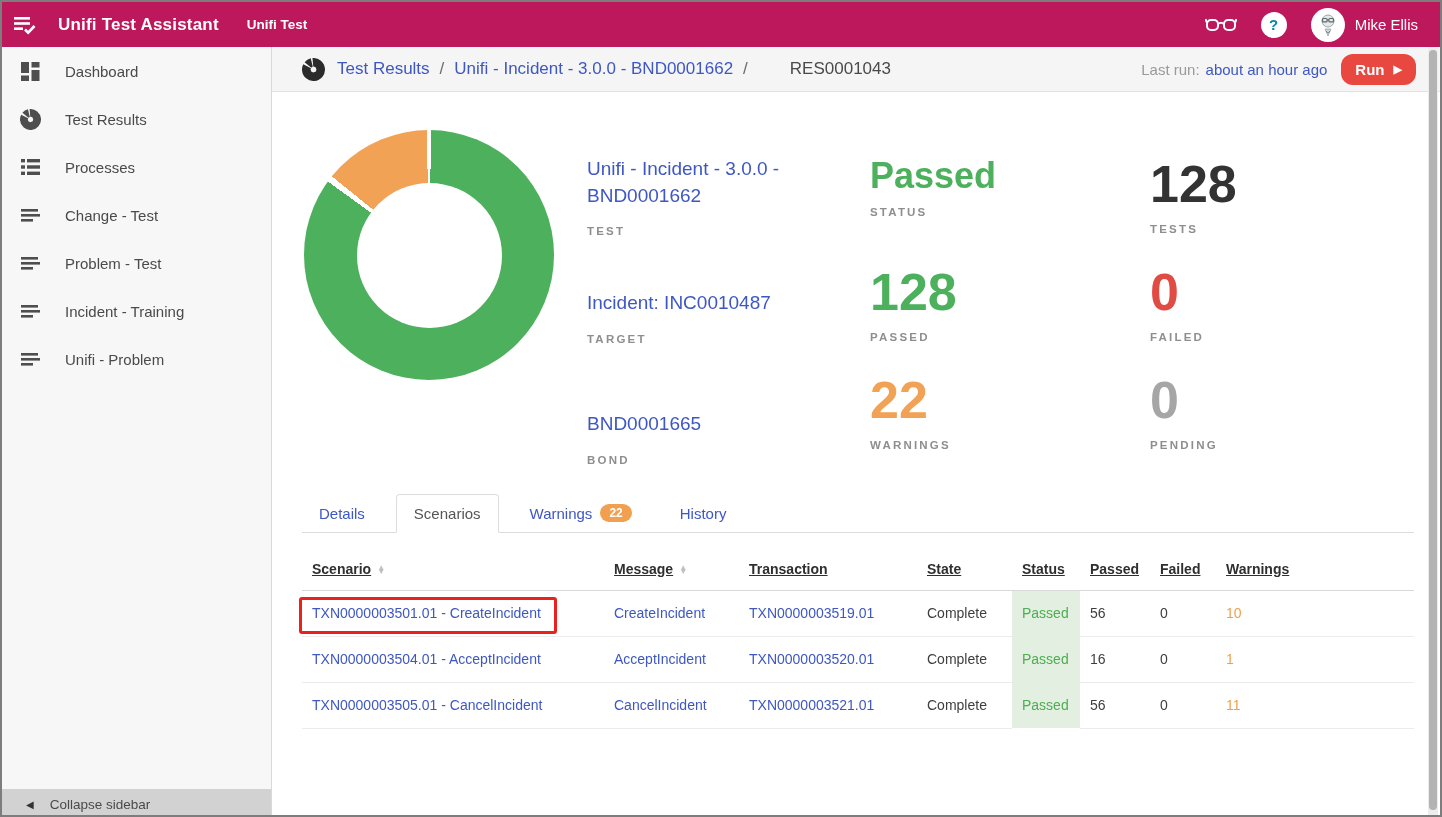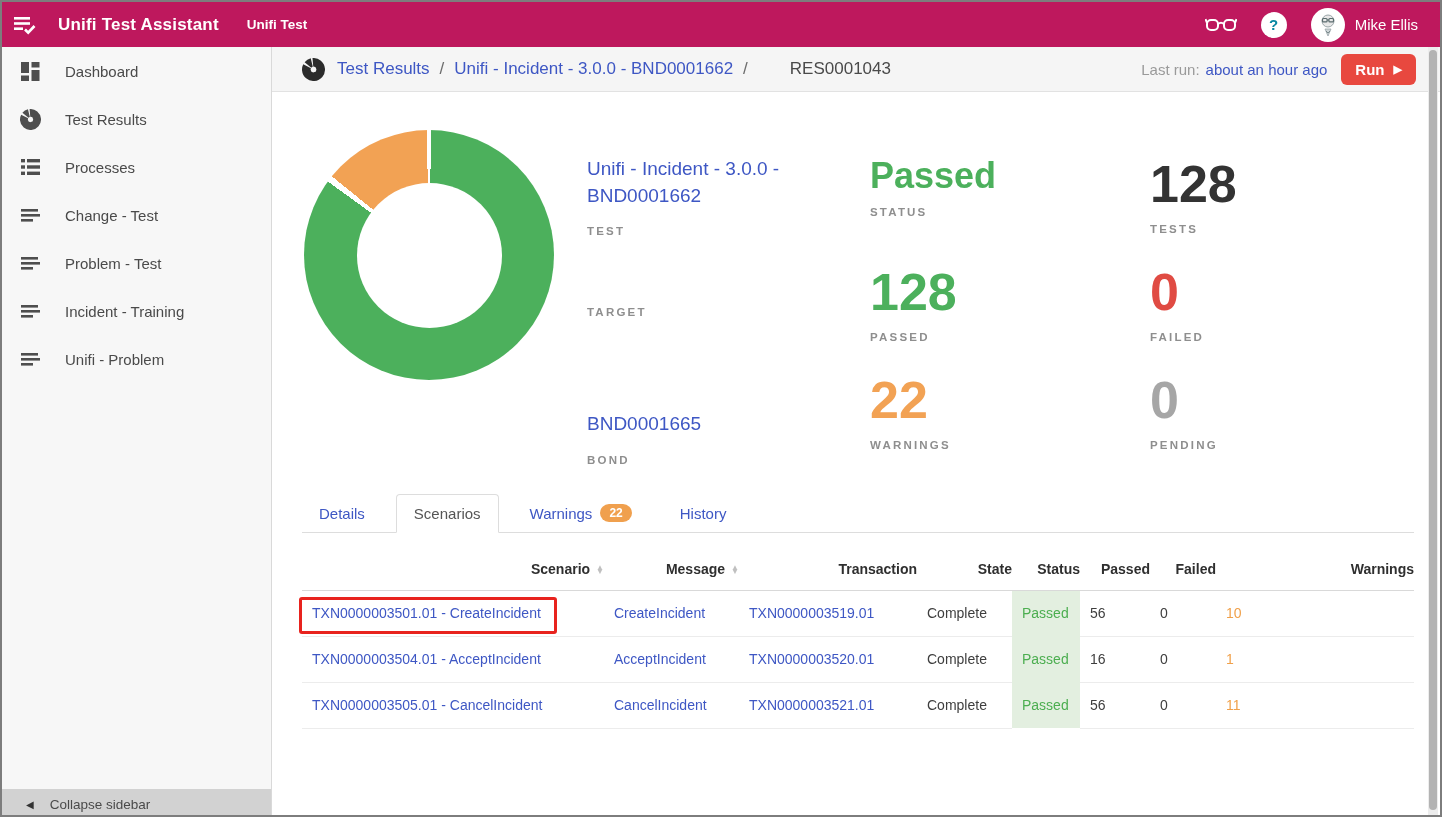--- a/index.html
+++ b/index.html
@@ -47,21 +47,21 @@
     display:flex; align-items:center; padding:0 28px 0 30px;
   }
   .crumb-bar .crumbs { display:flex; align-items:center; gap:10px; font-size:17px; }
   .crumb-link { color:#3e57c4; cursor:pointer; text-decoration:none; }
   .crumb-sep { color:#6d6d6d; }
   .crumb-current { color:#4a4a4a;margin-left:32px; }
   .crumb-right { margin-left:auto; display:flex; align-items:center; gap:14px; }
   .lastrun-label { color:#9a9a9a; font-size:15px; }
   .lastrun-value { color:#3e57c4; font-size:15px; cursor:pointer; }
   .run-btn {
-    background:#e8483f; color:#fff; border:none; border-radius:6px; height:31px;
+    background:#e8483f; color:#fff; border:none; border-radius:12px; height:31px;
     padding:0 14px; font-size:15px; font-weight:bold; display:flex; align-items:center; gap:9px; cursor:pointer;
     font-family:"Liberation Sans", sans-serif;
   }
   .run-btn .play { font-size:11px; }
 
   
   .content { position:absolute; left:270px; top:90px; width:1172px; height:727px; background:#fff; }
 
   .donut { position:absolute; left:32px; top:38px; width:250px; height:250px; border-radius:50%;
     background:conic-gradient(from 0deg, #ffffff 0deg 1deg, #4cb05c 1deg 306deg,
@@ -83,22 +83,22 @@
   .tabs { position:absolute; left:30px; top:400px; width:1112px; height:41px;
     border-bottom:1px solid #dddddd; display:flex; align-items:flex-end; gap:14px; }
   .tab { padding:10px 17px; font-size:15px; color:#3e57c4; cursor:pointer; display:flex; align-items:center; gap:8px; }
   .tab.active { background:#fff; color:#555; border:1px solid #dddddd; border-bottom:1px solid #fff;
     border-radius:4px 4px 0 0; margin-bottom:-1px; }
   .badge { background:#f0a04e; color:#fff; font-size:12px; font-weight:bold;
     border-radius:10px; padding:2px 9px; }
 
   
   .scen-table { position:absolute; left:30px; top:462px; width:1112px; border-collapse:collapse; table-layout:fixed; }
-  .scen-table th { text-align:right; font-size:14px; color:#2f2f2f; font-weight:bold;
-    height:36px; border-bottom:1px solid #d9d9d9; padding:0 0 6px 10px; vertical-align:middle; }
+  .scen-table th { text-align:left; font-size:14px; color:#2f2f2f; font-weight:bold;
+    height:36px; border-bottom:1px solid #d9d9d9; padding:0 0 6px 10px; vertical-align:middle;text-decoration:underline; }
   .scen-table td { height:46px; font-size:14px; color:#3e3e3e; padding-left:10px;
     border-bottom:1px solid #ececec; vertical-align:middle; }
   .scen-table td.link { color:#3e57c4; cursor:pointer; }
   .scen-table td.status-cell { background:#e3efe0; color:#4cae50; border-bottom:none; }
   .scen-table td.warn { color:#f0a04a; }
   .sort-ic { display:inline-block; margin-left:6px; color:#c0c0c0; font-size:8px; line-height:.55; vertical-align:middle; }
   .sort-ic span { display:block; }
 
   .highlight-box { position:absolute; left:27px; top:505px; width:258px; height:37px;
     border:3px solid #e8231e; border-radius:3px; pointer-events:none; }
@@ -255,20 +255,21 @@
 
   <div class="content">
 
     <div class="donut"></div>
 
     <div class="info-block" style="top:64px;">
       <a class="info-link">Unifi - Incident - 3.0.0 - BND0001662</a>
       <div class="mini-label">TEST</div>
     </div>
     <div class="info-block" style="top:198px;">
+      <a class="info-link">Incident: INC0010487</a>
       <div class="mini-label">TARGET</div>
     </div>
     <div class="info-block" style="top:319px;">
       <a class="info-link">BND0001665</a>
       <div class="mini-label">BOND</div>
     </div>
 
     <div class="stat" style="left:598px; top:64px;">
       <div class="val txt c-green">Passed</div>
       <div class="mini-label">STATUS</div>

